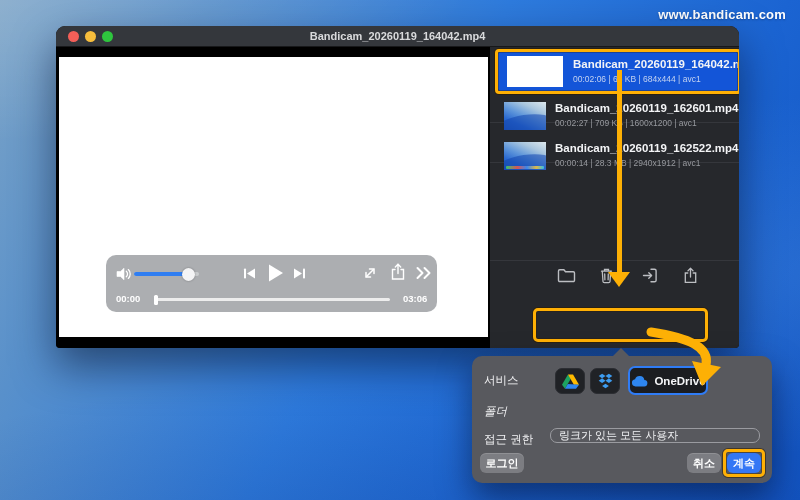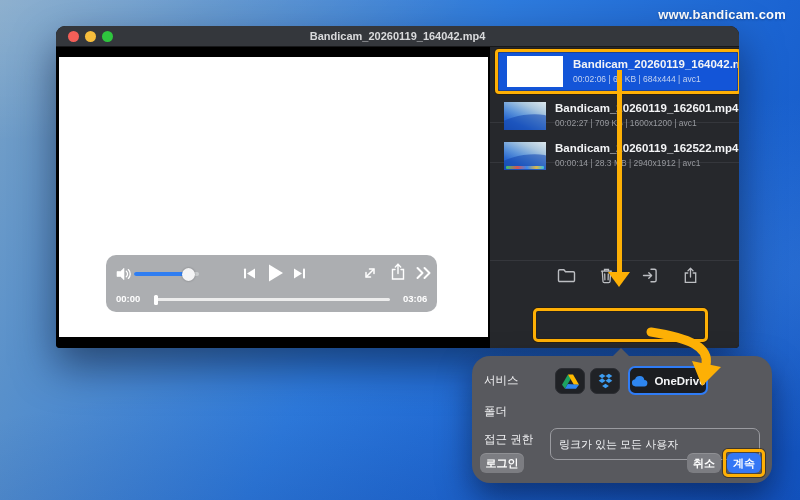--- a/index.html
+++ b/index.html
@@ -78,35 +78,35 @@
     justify-content:center; gap:7px; border:none; font-family:inherit; box-shadow:inset 0 1px 0 rgba(255,255,255,.18); }
 
   
   .v-arrow-line { position:absolute; left:561px; top:44px; width:4.5px; height:203px; background:#fdb005; z-index:40; }
   .v-arrow-head { position:absolute; left:552px; top:246px; width:0; height:0; z-index:40;
     border-left:11px solid transparent; border-right:11px solid transparent; border-top:15px solid #fdb005; }
   .curved-arrow { position:absolute; left:645px; top:320px; z-index:60; }
 
   
   .popup { position:absolute; left:472px; top:356px; width:300px; height:127px; background:#58595e;
-    border-radius:18px; box-shadow:0 14px 32px rgba(0,5,30,.5); z-index:50; }
+    border-radius:10px; box-shadow:0 14px 32px rgba(0,5,30,.5); z-index:50; }
   .popup-notch { position:absolute; left:140px; top:-8px; width:0; height:0;
     border-left:9px solid transparent; border-right:9px solid transparent; border-bottom:9px solid #58595e; }
   .p-label { position:absolute; color:#f4f4f6; font-size:11.5px; }
   .svc-btn { position:absolute; background:#202226; border:1px solid #2c2e33; border-radius:7px;
     display:flex; align-items:center; justify-content:center; }
   .svc-gd { left:83px; top:12px; width:30px; height:26px; }
   .svc-db { left:118px; top:12px; width:30px; height:26px; }
   .svc-od { left:156px; top:10px; width:80px; height:29px; background:#1b1d21; border:2px solid #2f7cf6;
     gap:6px; color:#f5f6f8; font-size:11.5px; font-weight:bold; }
   .p-input { position:absolute; left:78px; top:44px; width:210px; height:21px; background:#4e5055;
     border:2px solid #3d87e8; border-radius:7px; display:flex; align-items:center; padding:0 8px;
     color:#fff; font-size:11.5px; }
   .p-input .sel { background:#3c6fa6; padding:0 1px; border-radius:1px; }
-  .p-field { position:absolute; left:78px; top:72px; width:210px; height:32px; background:transparent;
+  .p-field { position:absolute; left:78px; top:72px; width:210px; height:15px; background:transparent;
     border:1px solid #9a9ba0; border-radius:7px; display:flex; align-items:center; padding:0 8px;
     color:#f2f3f5; font-size:11px; }
   .p-btn { position:absolute; height:20px; border:none; border-radius:6px; color:#fff; font-size:11px;
     font-weight:bold; font-family:inherit; display:flex; align-items:center; justify-content:center; }
   .p-btn.gray { background:#7c7d82; box-shadow:inset 0 1px 0 rgba(255,255,255,.15); }
   .p-btn.blue { background:#3477f5;font-family:Liberation Serif, serif; }
   .btn-login { left:8px; top:97px; width:44px; }
   .btn-cancel { left:215px; top:97px; width:34px; }
   .btn-continue { left:255px; top:97px; width:34px; }
 </style>
@@ -288,21 +288,21 @@
       </svg>
     </div>
 
     <div class="svc-btn svc-od">
       <svg width="18" height="12" viewBox="0 0 20 13">
         <path d="M6.2 12.5 a4 4 0 0 1 -.6-7.96 A5.4 5.4 0 0 1 16 5.3 a3.6 3.6 0 0 1 -.6 7.2 z" fill="#2e86f0"></path>
       </svg>
       <span>OneDrive</span>
     </div>
 
-    <div class="p-label" style="left:12px; top:48px;">폴더</div>
+    <div class="p-label" style="left:12px; top:48px;font-style:italic;">폴더</div>
 
     <div class="p-label" style="left:12px; top:76px;">접근 권한</div>
     <div class="p-field">
       <span>링크가 있는 모든 사용자</span>
     </div>
 
     <button class="p-btn gray btn-login">로그인</button>
     <button class="p-btn gray btn-cancel">취소</button>
     <button class="p-btn blue btn-continue">계속</button>
     <div class="hl" style="left:251px; top:93px; width:42px; height:28px; border-radius:5px;"></div>

